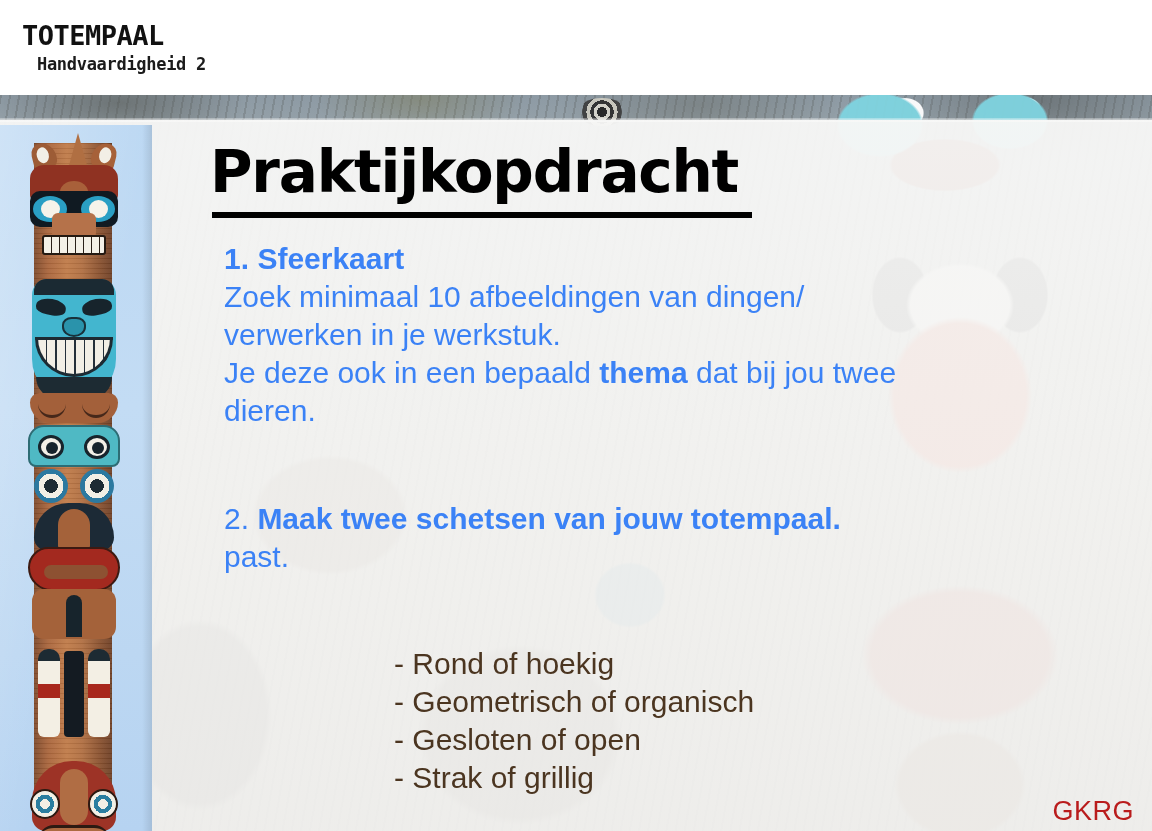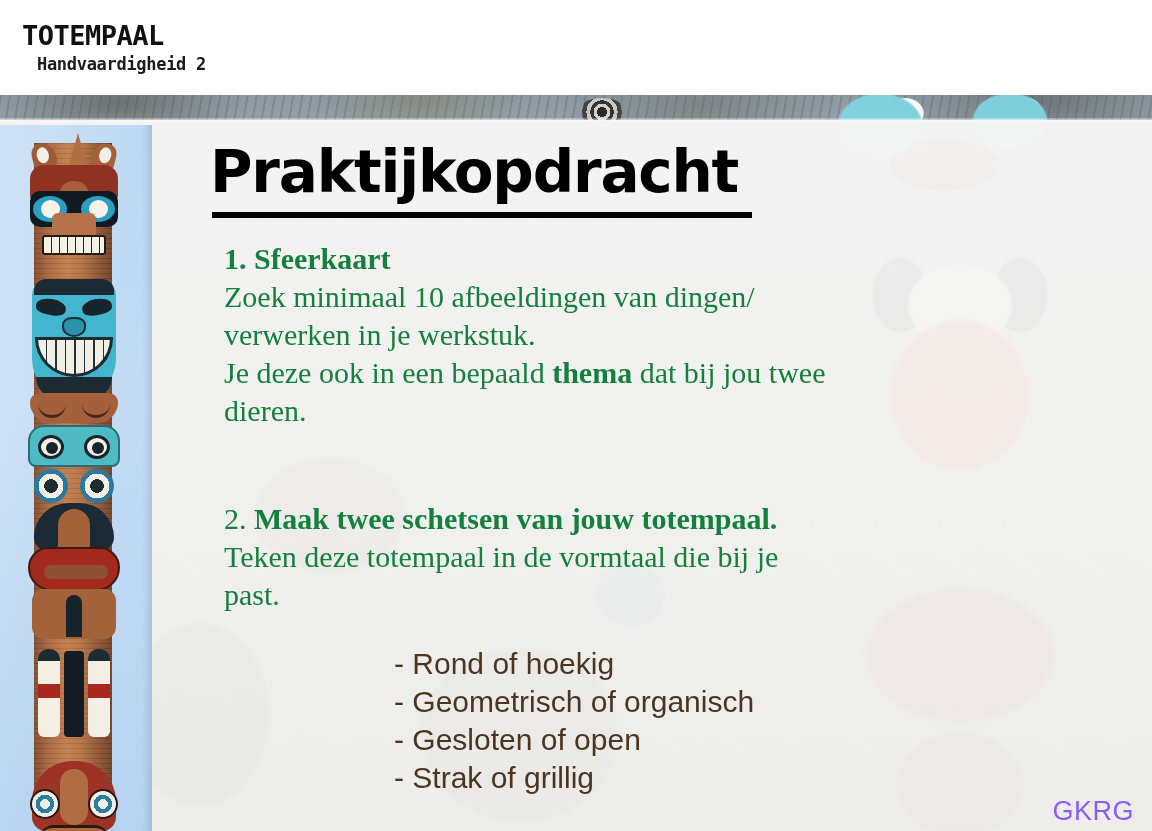--- a/index.html
+++ b/index.html
@@ -319,22 +319,22 @@
     position: absolute;
     left: 212px;
     top: 212px;
     width: 540px;
     height: 6px;
     background: #000000;
   }
 
   .body-block {
     position: absolute;
-    color: #15803d;
-    font-family: Liberation Serif, serif;
+    color: #3b82f6;
+    font-family: Liberation Sans, sans-serif;
     font-size: 30px;
     line-height: 38px;
   }
   .num-line {
     display: block;
     font-size: 30px;
     line-height: 38px;
     white-space: nowrap;
   }
   .num { font-weight: normal; }
@@ -358,21 +358,21 @@
     line-height: 38px;
   }
   #sublist .sub-item { display: block; white-space: nowrap; }
 
   #watermark {
     position: absolute;
     right: 18px;
     bottom: 4px;
     font-family: "Liberation Sans", sans-serif;
     font-size: 27px;
-    color: #8b5cf6;
+    color: #b91c1c;
     letter-spacing: .5px;
     z-index: 45;
   }
 </style>
 </head>
 <body>
 
 <div id="slide">
 
   <div id="bg-photo">
@@ -481,21 +481,20 @@
       <span class="para">verwerken in je werkstuk.</span>
       <span class="para"><span>Je deze ook in een bepaald </span><b>thema</b><span> dat bij jou twee</span></span>
       <span class="para">dieren.</span>
     </div>
 
     <div class="body-block" id="item2">
       <span class="num-line">
         <span class="num">2.</span>
         <span class="num-bold-label">Maak twee schetsen van jouw totempaal.</span>
       </span>
-      <span class="para">Teken deze totempaal in de vormtaal die bij je</span>
       <span class="para">past.</span>
     </div>
 
     <div id="sublist">
       <span class="sub-item">- Rond of hoekig</span>
       <span class="sub-item">- Geometrisch of organisch</span>
       <span class="sub-item">- Gesloten of open</span>
       <span class="sub-item">- Strak of grillig</span>
     </div>
 

